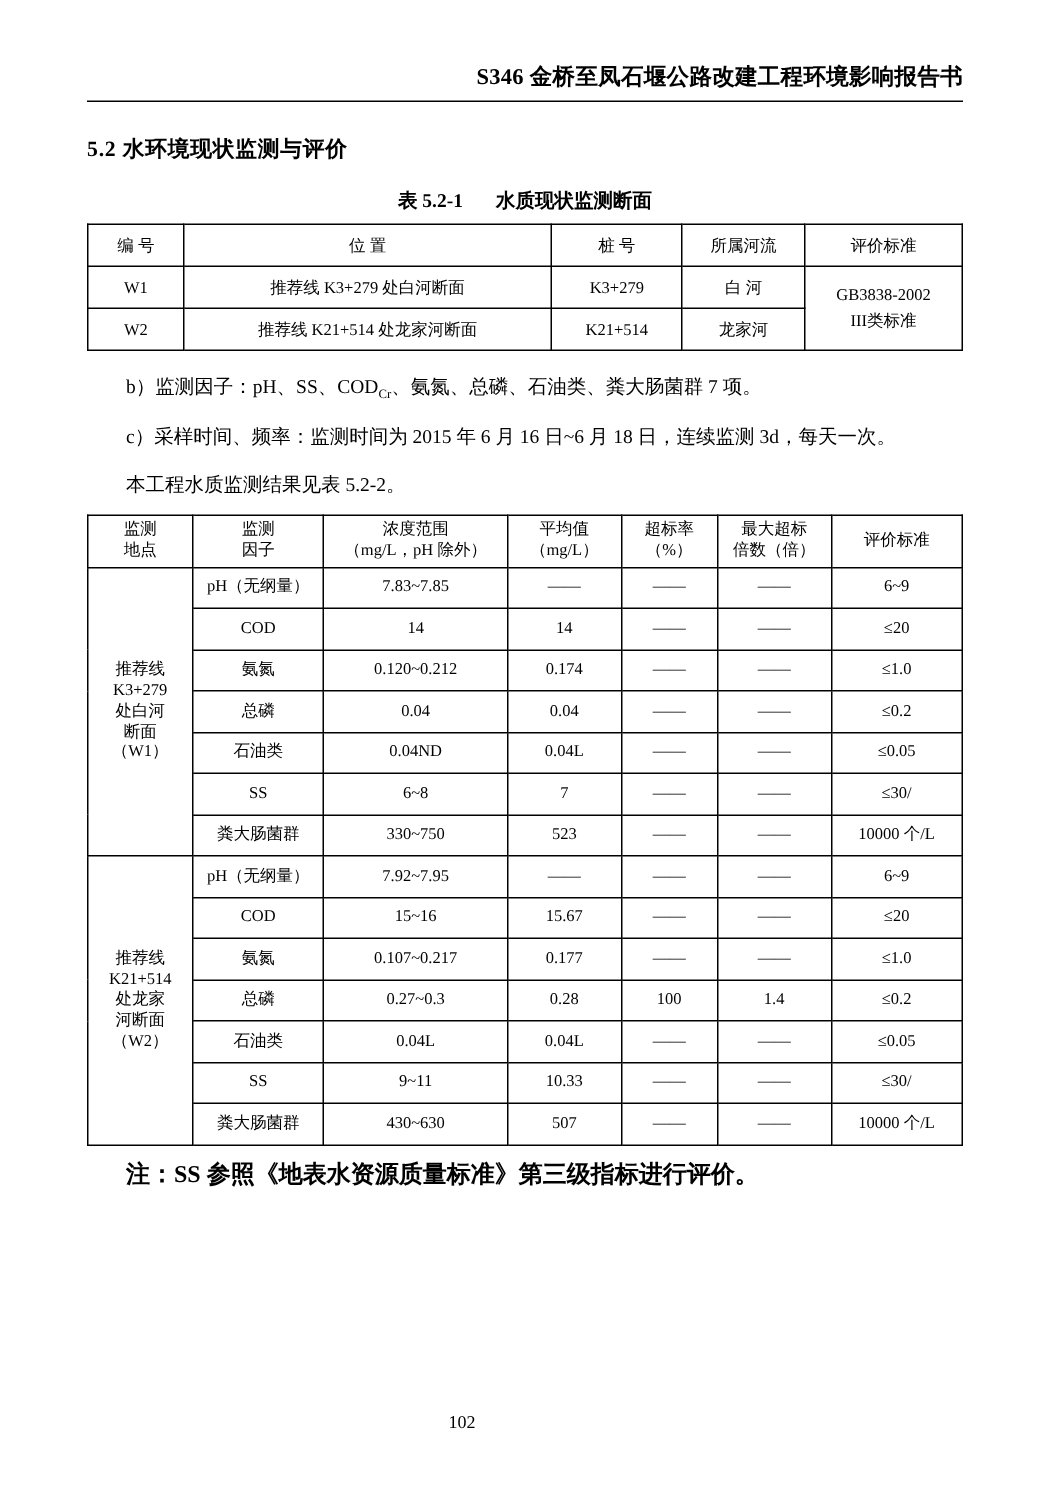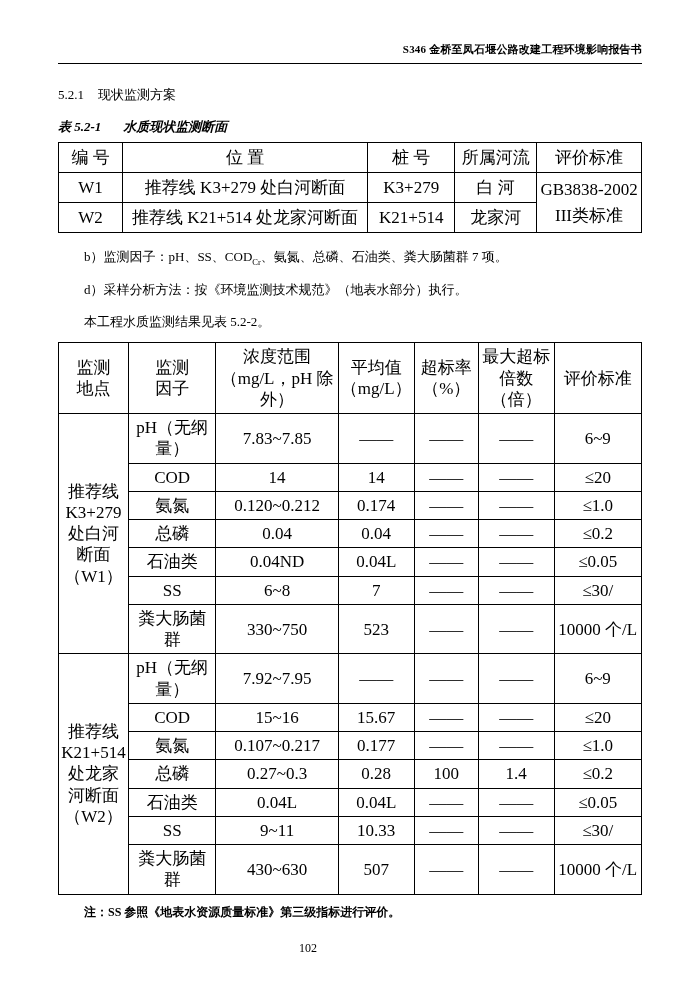--- a/index.html
+++ b/index.html
@@ -16,21 +16,21 @@
   }
   .page {
     width: 700px;
     height: 990px;
     box-sizing: border-box;
     padding: 42px 58px 30px 58px;
     position: relative;
   }
   .header {
     text-align: right;
-    font-size: 11px;
+    font-size: 15px;
     font-weight: bold;
     letter-spacing: 0.2px;
     padding-bottom: 6px;
   }
   .header-rule {
     border-bottom: 1px solid #000;
     margin-bottom: 22px;
   }
   h2.sec {
     font-size: 14.5px;
@@ -45,45 +45,44 @@
   }
   h3.subsec .num { margin-right: 14px; }
   p.body {
     font-size: 13px;
     line-height: 1.85;
     margin: 0 0 8px 0;
     text-align: justify;
     text-indent: 26px;
   }
   .tbl-caption {
-    text-align: left;
+    text-align: center;
     font-size: 13px;
     font-weight: bold;
     margin: 14px 0 6px 0;
-    font-style: italic;
   }
   .tbl-caption .gap { display:inline-block; width: 22px; }
   table {
     border-collapse: collapse;
     width: 100%;
-    font-size: 17px;
+    font-size: 11px;
   }
   table td, table th {
     border: 1px solid #000;
     text-align: center;
     vertical-align: middle;
     padding: 3px 2px;
     font-weight: normal;
   }
   table.t1 td { height: 21px; }
   table.t1 tr.head td { font-weight: normal; }
   table.t2 td { height: 20.5px; line-height: 1.25; }
   .sub { font-size: 8.5px; vertical-align: sub; }
   .note {
-    font-size: 12px;
+    font-size: 16px;
     font-weight: bold;
     margin-top: 9px;
     text-indent: 26px;
   }
   .pagenum {
     position: absolute;
     bottom: 34px;
     left: 0;
     width: 616px;
     text-align: center;
@@ -94,24 +93,22 @@
 </head>
 <body>
 
 <div class="page">
 
   <div class="header">
     <span>S346 金桥至凤石堰公路改建工程环境影响报告书</span>
   </div>
   <div class="header-rule"></div>
 
-
-  <h3 class="subsec">
-    <span class="num">5.2.1</span><span>现状监测方案</span>
-  </h3>
+  <h2 class="sec">5.2  水环境现状监测与评价</h2>
+
 
 
   <div class="tbl-caption">
     <span>表 5.2-1</span><span class="gap"></span><span>水质现状监测断面</span>
   </div>
 
   <table class="t1">
     <tbody>
       <tr class="head">
         <td style="width:11%">编 号</td>
@@ -135,21 +132,21 @@
         <td>推荐线 K21+514 处龙家河断面</td>
         <td>K21+514</td>
         <td>龙家河</td>
       </tr>
     </tbody>
   </table>
 
   <div style="height:12px"></div>
 
   <p class="body">b）监测因子：pH、SS、COD<span class="sub">Cr</span>、氨氮、总磷、石油类、粪大肠菌群 7 项。</p>
-  <p class="body">d）采样分析方法：按《环境监测技术规范》（地表水部分）执行。</p>
+  <p class="body">c）采样时间、频率：监测时间为 2015 年 6 月 16 日~6 月 18 日，连续监测 3d，每天一次。</p>
 
 
   <p class="body">本工程水质监测结果见表 5.2-2。</p>
 
 
   <table class="t2">
     <tbody>
       <tr>
         <td style="width:12%" class="vcell">
           <div>监测</div>

